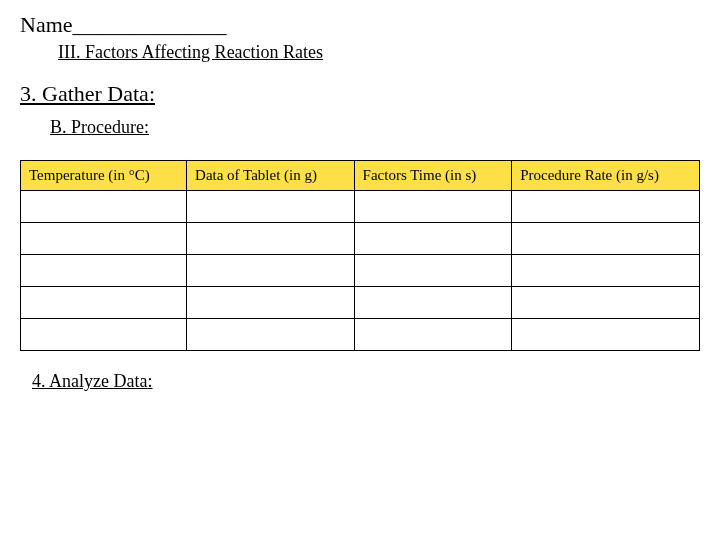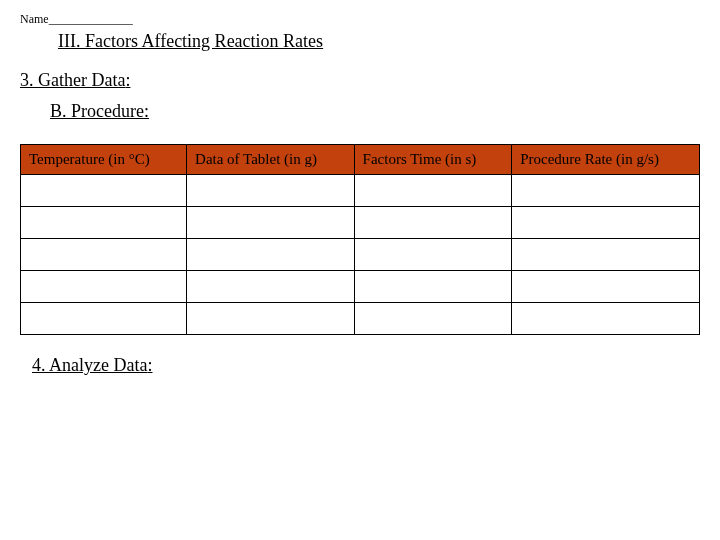--- a/index.html
+++ b/index.html
@@ -28,32 +28,32 @@
       align-items: flex-start;
       margin-bottom: 4px;
     }
 
     .title {
       font-size: 22px;
       font-weight: normal;
     }
 
     .name-line {
-      font-size: 12px;
+      font-size: 22px;
     }
 
     .subtitle {
       font-size: 18px;
       text-decoration: underline;
       margin-left: 38px;
       margin-bottom: 18px;
     }
 
     .section-heading {
-      font-size: 18px;
+      font-size: 22px;
       margin-bottom: 10px;
     }
 
     .section-heading span {
       text-decoration: underline;
     }
 
     .sub-heading {
       font-size: 18px;
       margin-left: 30px;
@@ -69,21 +69,21 @@
       border-collapse: collapse;
       margin-bottom: 20px;
     }
 
     .data-table th {
       border: 1px solid #000;
       padding: 6px 8px;
       font-weight: normal;
       font-size: 15px;
       text-align: left;
-      background: #c2410c;
+      background: #fde047;
     }
 
     .data-table td {
       border: 1px solid #000;
       padding: 0;
       height: 32px;
     }
 
     .analyze-heading {
       font-size: 18px;

